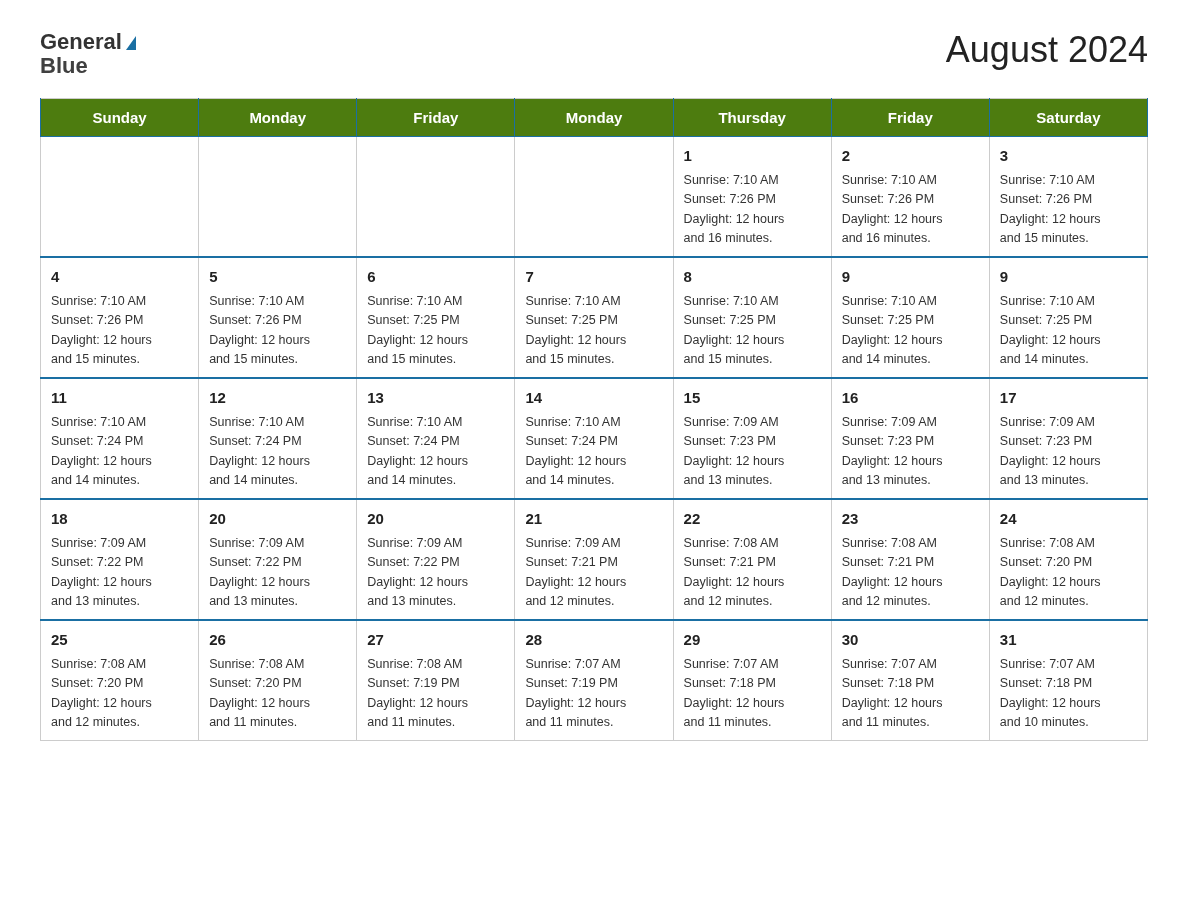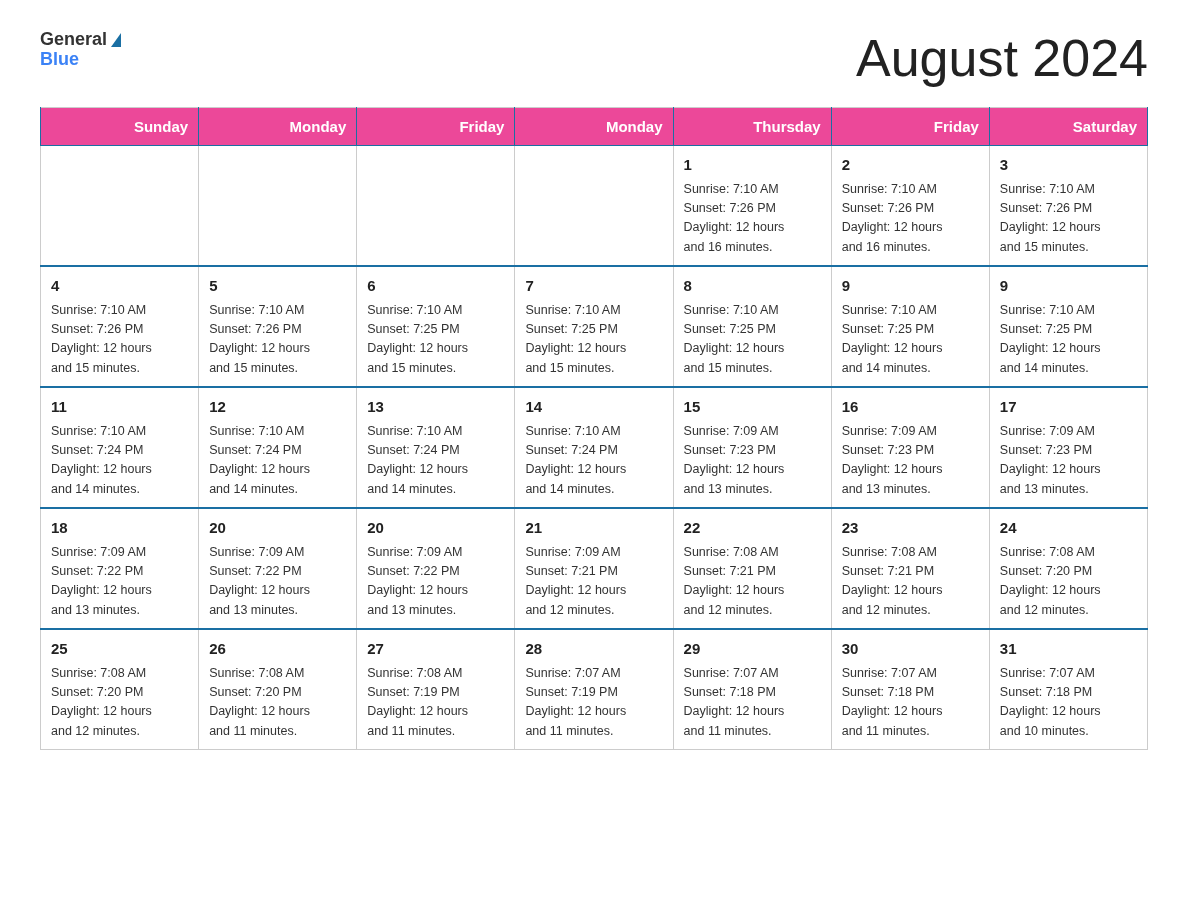--- a/index.html
+++ b/index.html
@@ -12,61 +12,61 @@
     }
     .header {
       display: flex;
       justify-content: space-between;
       align-items: flex-start;
       margin-bottom: 20px;
     }
     .logo {
       display: flex;
       flex-direction: column;
-      font-size: 18px;
+      font-size: 22px;
       font-weight: bold;
       line-height: 1.1;
     }
     .logo-general { color: #333; }
-    .logo-blue { color: #3b82f6; }
+    .logo-blue { color: #404040; }
     .logo-triangle {
       display: inline-block;
       width: 0;
       height: 0;
       border-left: 10px solid transparent;
       border-bottom: 14px solid #1a6fa3;
       margin-left: 4px;
       vertical-align: middle;
     }
     .title-block {
       text-align: right;
     }
     .title-block h1 {
-      font-size: 52px;
+      font-size: 36px;
       font-weight: 300;
       color: #222;
       line-height: 1.1;
     }
     .title-block h2 {
       font-size: 22px;
       font-weight: 400;
       color: #333;
     }
     .calendar {
       width: 100%;
       border-collapse: collapse;
       border: 1px solid #ccc;
     }
     .calendar th {
-      background-color: #ec4899;
+      background-color: #4d7c0f;
       color: #fff;
       padding: 10px 10px;
       font-size: 15px;
       font-weight: 600;
-      text-align: right;
+      text-align: center;
       border: 1px solid #1a6fa3;
     }
     .calendar td {
       vertical-align: top;
       padding: 8px 10px;
       border: 1px solid #ccc;
       width: 14.28%;
       min-height: 110px;
       font-size: 12.5px;
       color: #333;

